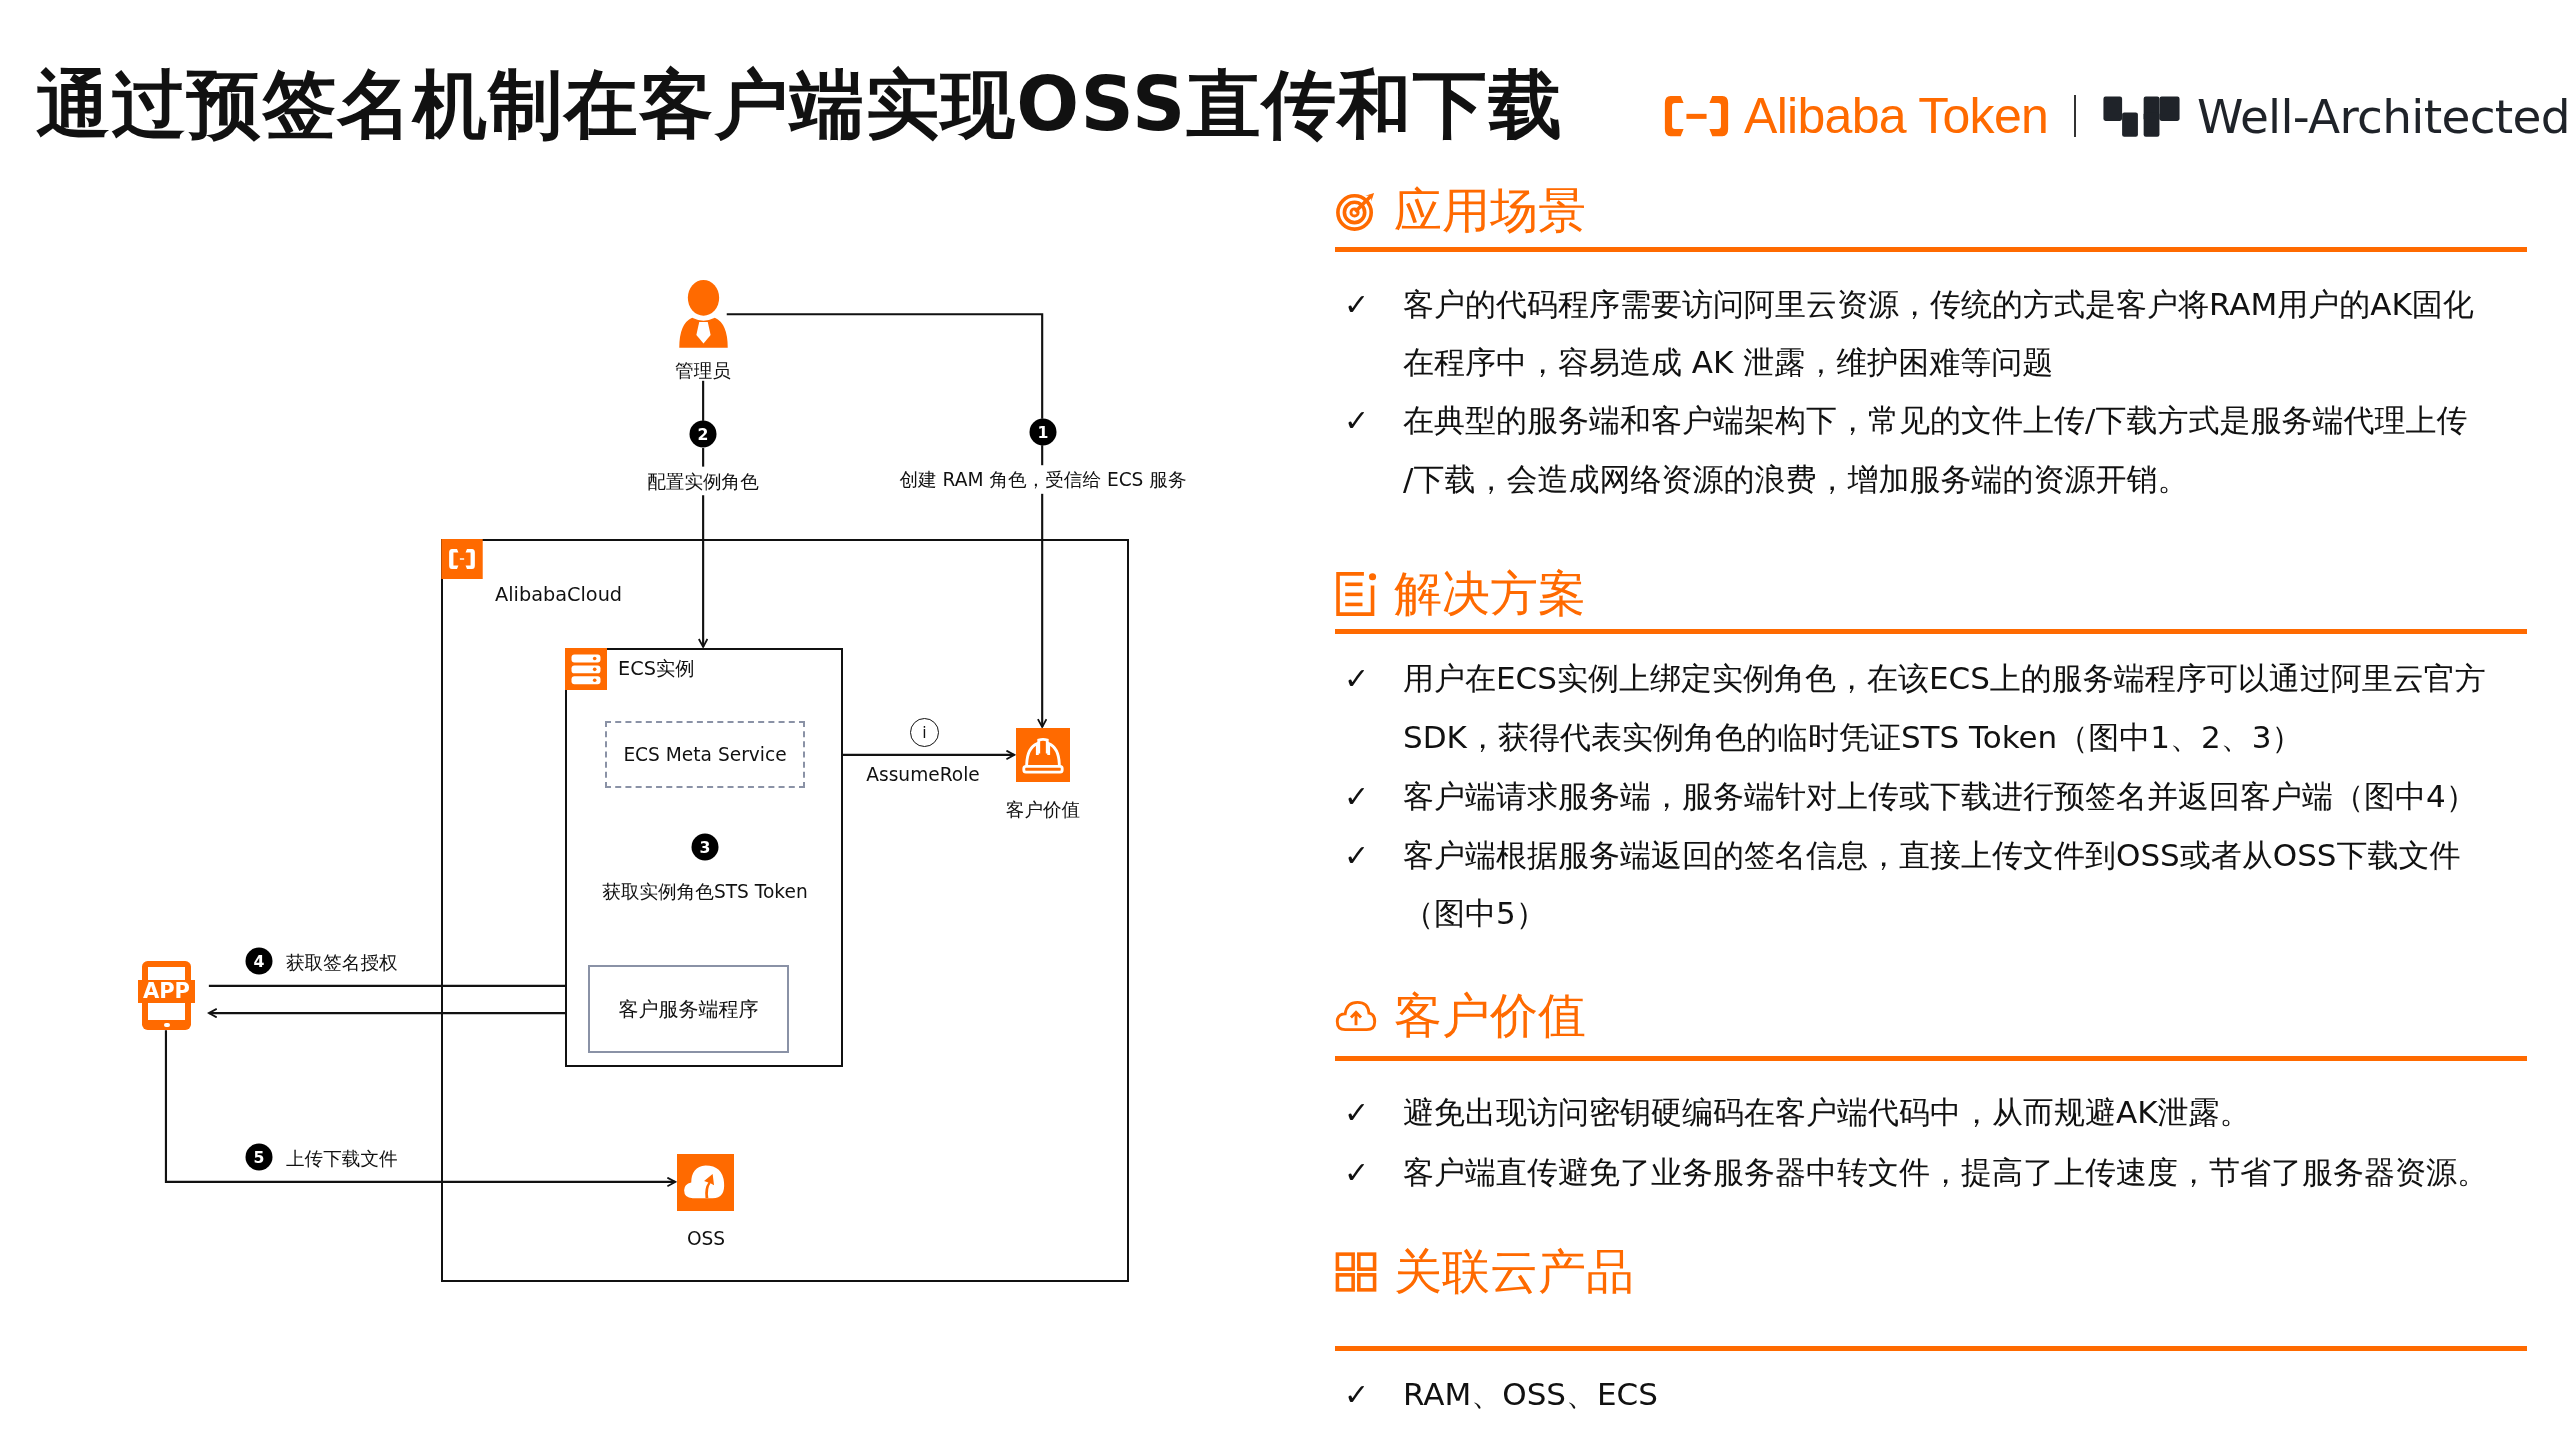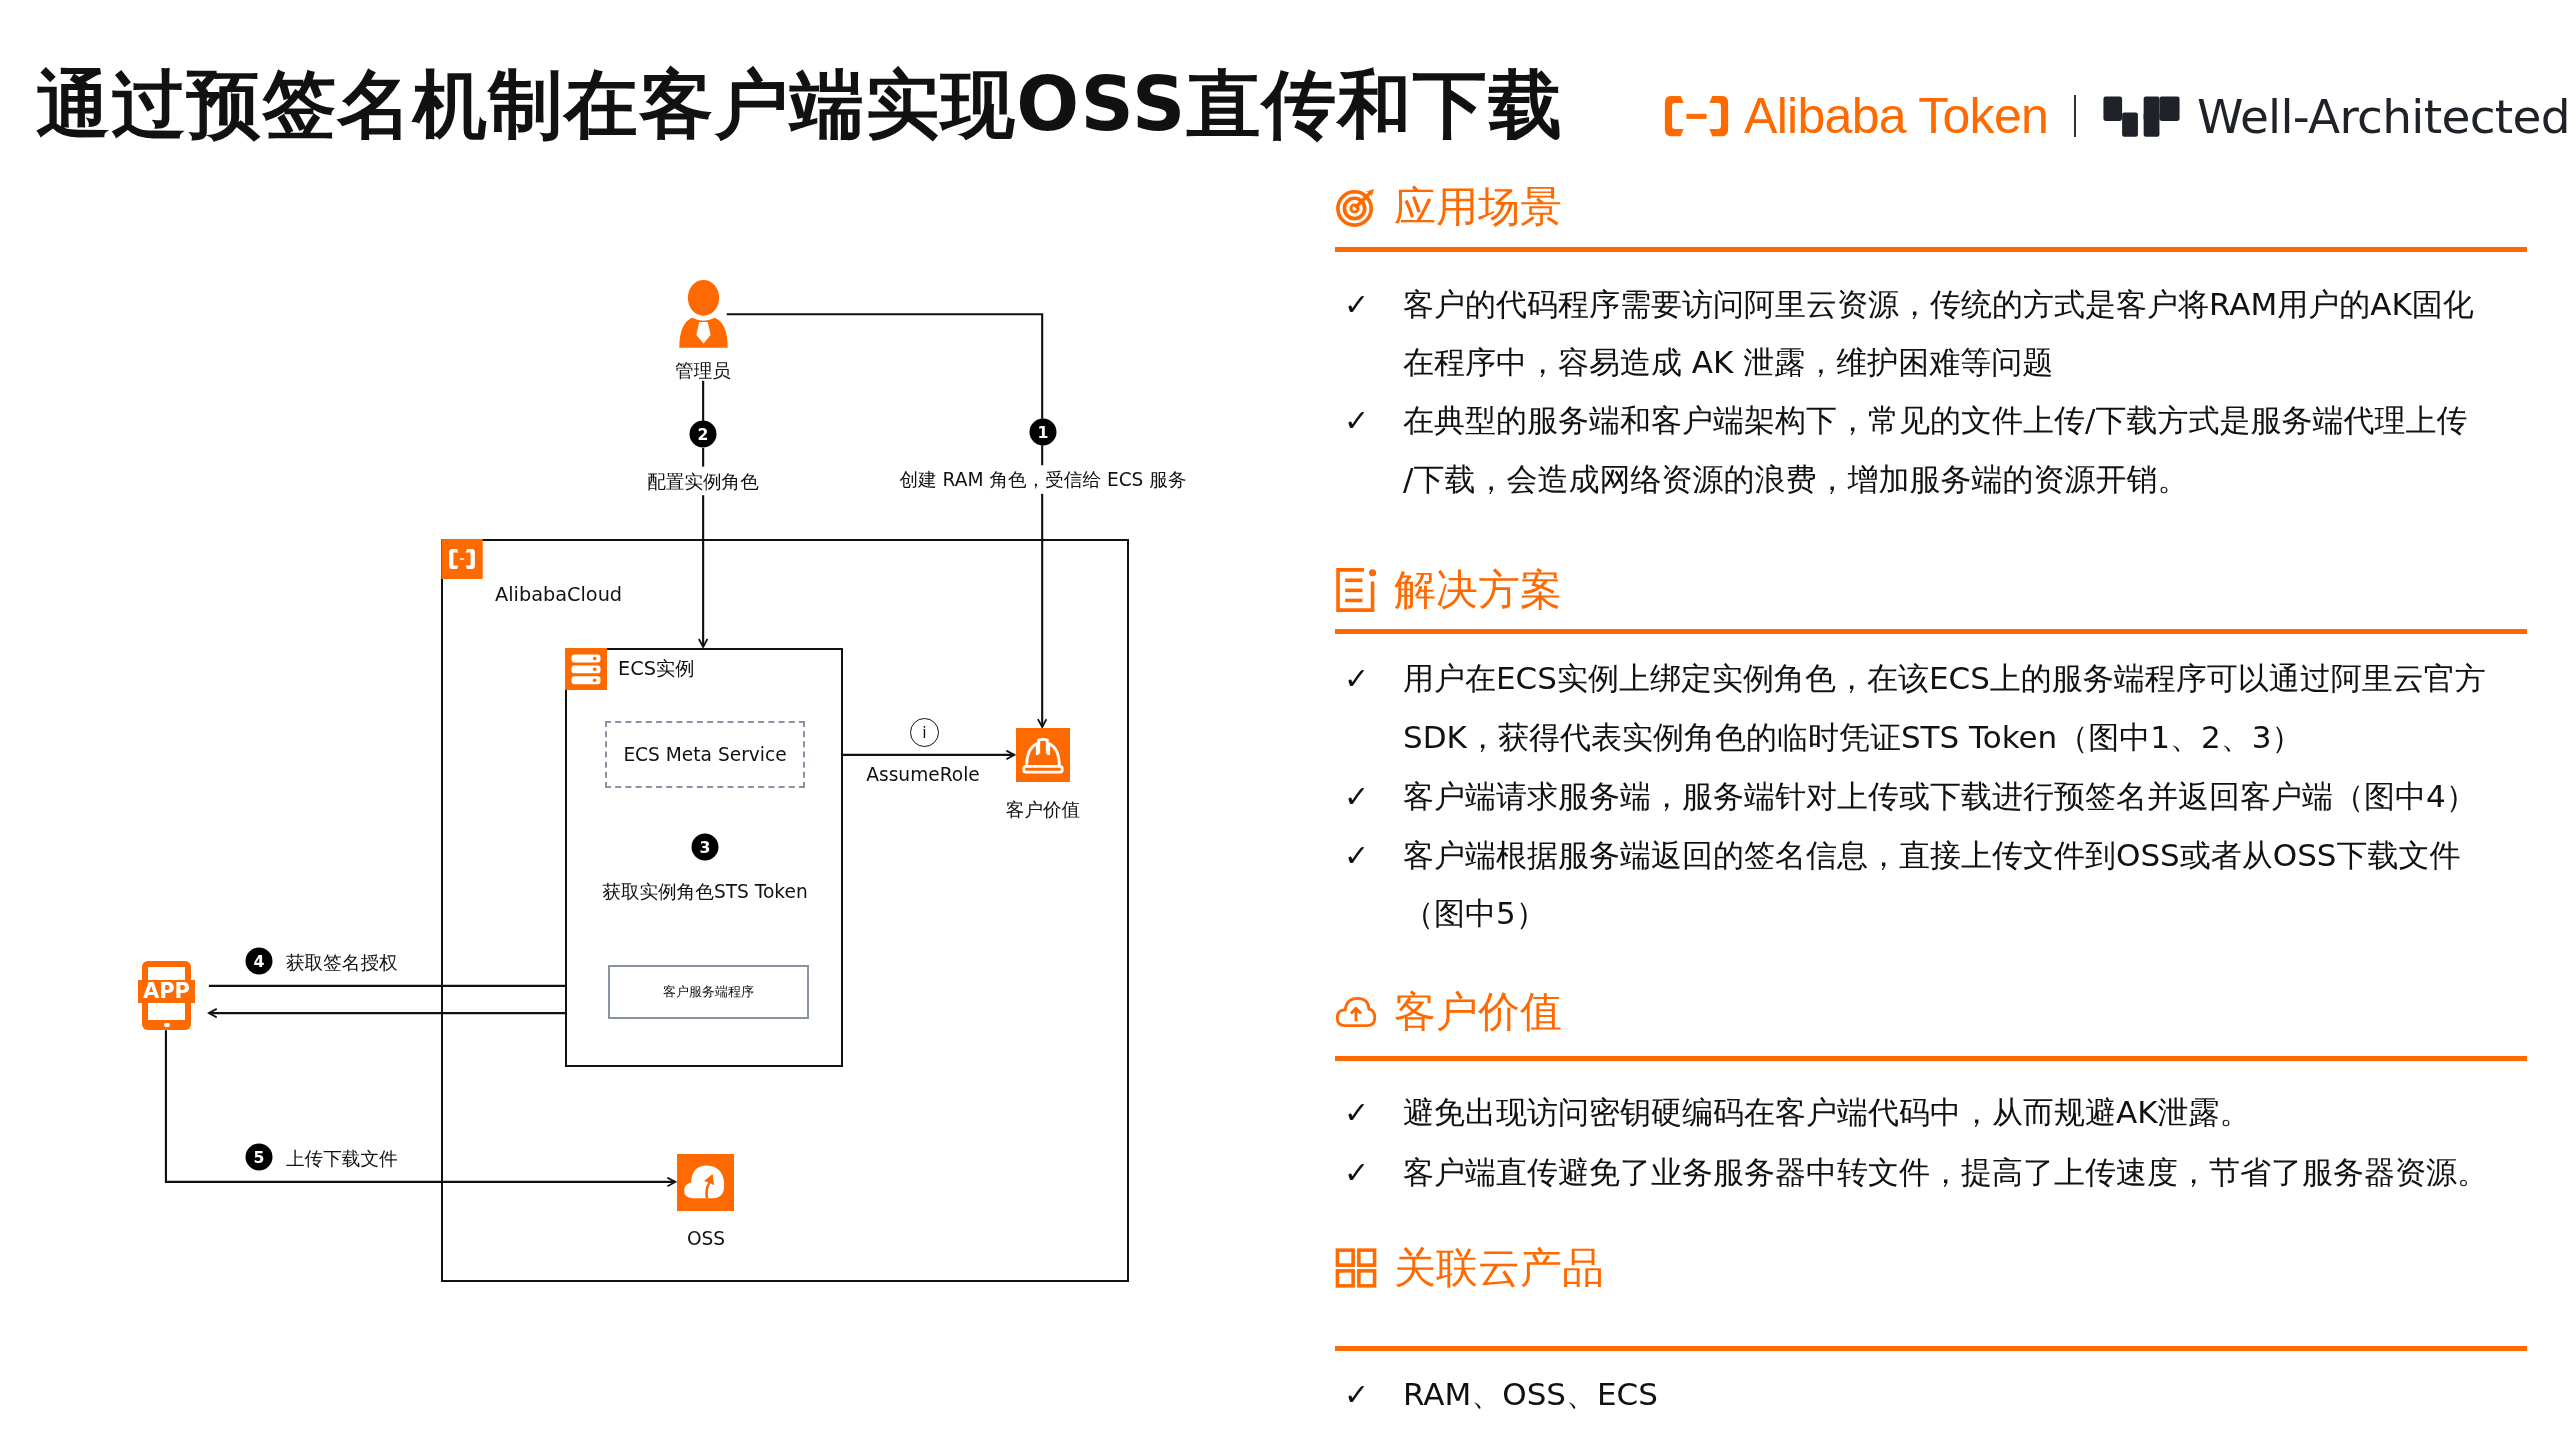--- a/index.html
+++ b/index.html
@@ -5,21 +5,21 @@
   html, body { margin: 0; padding: 0; background: #ffffff; }
   body { width: 2576px; height: 1449px; position: relative; overflow: hidden;
          font-family: "DejaVu Sans", "Liberation Sans", sans-serif; color: #111; }
   .abs { position: absolute; }
   #page-title { left: 36px; top: 56px; font-size: 74px; font-weight: bold; letter-spacing: 1.4px; color: #111; white-space: nowrap; }
   #brand { left: 1662px; top: 84px; height: 64px; display: flex; align-items: center; white-space: nowrap; }
   .brand-ali { color: #ff6a00; font-size: 50px; font-family: "Liberation Sans", sans-serif; margin-left: 13px; letter-spacing: -0.7px; }
   .brand-sep { width: 2.1px; height: 42px; background: #333; margin: 0 26px; }
   .brand-wa { color: #1f2329; font-size: 47px; font-family: "DejaVu Sans", sans-serif; margin-left: 15.7px; letter-spacing: -0.7px; }
 
-  .section-head { position: absolute; left: 1335px; display: flex; align-items: center; color: #ff6a00; font-size: 42px; white-space: nowrap; }
+  .section-head { position: absolute; left: 1335px; display: flex; align-items: center; color: #ff6a00; font-size: 48px; white-space: nowrap; }
   .section-head svg { margin-right: 17px; }
   .section-rule { position: absolute; left: 1335px; width: 1192px; height: 5px; background: #ff6a00; }
   .bullet { position: absolute; left: 1344px; font-size: 31px; line-height: 59px; color: #111; white-space: nowrap; }
   .bullet .chk { display: inline-block; width: 59px; font-size: 30px; }
   .bullet .cont { position: absolute; left: 59px; }
 
   .diag-text { position: absolute; font-size: 18.6px; color: #111; white-space: nowrap; transform: translateX(-50%); }
   .step { position: absolute; width: 27px; height: 27px; border-radius: 50%; background: #000; color: #fff;
           font-size: 15.7px; font-weight: bold; display: flex; align-items: center; justify-content: center; transform: translate(-50%,-50%); }
   .box { position: absolute; border: 2.1px solid #111; box-sizing: border-box; background: transparent; }
@@ -205,21 +205,21 @@
   <rect width="76" height="76" fill="#ff6a00"></rect>
   <path d="M15 54 Q15 28 30 22 V38 M46 38 V22 Q61 28 61 54" fill="none" stroke="#fff" stroke-width="4"></path>
   <path d="M32 36 V17 Q38 15 44 17 V36" fill="none" stroke="#fff" stroke-width="4"></path>
   <rect x="11" y="54" width="54" height="8" rx="3" fill="none" stroke="#fff" stroke-width="4"></rect>
 </svg>
 <div class="diag-text" style="left:1043px;top:797px;">客户价值</div>
 
 <div class="step" style="left:705px;top:847px;">3</div>
 <div class="diag-text" style="left:705px;top:879px;">获取实例角色STS Token</div>
 
-<div class="abs" style="left:608px;top:965px;width:201px;height:54px;border:2.1px solid #8a92a6;box-sizing:border-box;display:flex;align-items:center;justify-content:center;font-size:13px;background:#fff;">
+<div class="abs" style="left:588px;top:965px;width:201px;height:88px;border:2.1px solid #8a92a6;box-sizing:border-box;display:flex;align-items:center;justify-content:center;font-size:20px;background:#fff;">
   <span>客户服务端程序</span>
 </div>
 
 <div class="abs" style="left:138px;top:961px;width:57px;height:69px;">
   <div class="abs" style="left:4.3px;top:0;width:49px;height:69px;background:#ff6a00;border-radius:5.7px;"></div>
   <div class="abs" style="left:10px;top:5.7px;width:37px;height:13px;background:#fff;"></div>
   <div class="abs" style="left:10px;top:42px;width:37px;height:17px;background:#fff;"></div>
   <div class="abs" style="left:26px;top:62px;width:5.7px;height:4.3px;background:#fff;border-radius:2.1px;"></div>
   <div class="abs" style="left:0;top:18.6px;width:57px;height:23px;background:#ff6a00;color:#fff;font-weight:bold;font-size:21px;display:flex;align-items:center;justify-content:center;">APP</div>
 </div>

